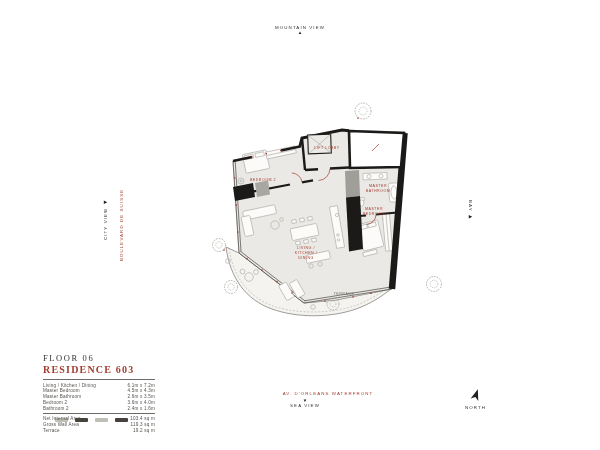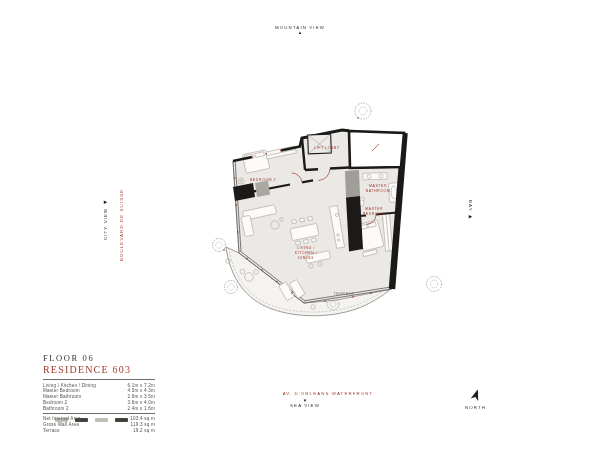--- a/index.html
+++ b/index.html
@@ -8,21 +8,21 @@
   .abs{position:absolute;}
   .micro{font-size:4.4px;letter-spacing:1.1px;color:#35322e;text-transform:uppercase;}
   .micro-red{font-size:4.4px;letter-spacing:1.1px;color:#a33d31;text-transform:uppercase;}
   .center{text-align:center;}
   .vert{writing-mode:vertical-rl;transform:rotate(180deg);}
   .vert-down{writing-mode:vertical-rl;}
   .arrowglyph{font-size:5px;color:#23211e;line-height:5px;}
   
   .titleblock{left:43px;top:316px;width:112px;margin-top:37px;}
   .tb-floor{font-family:"Liberation Serif",serif;font-size:8.5px;letter-spacing:1.6px;color:#3a3733;}
-  .tb-res{font-family:"Liberation Serif",serif;font-size:10px;letter-spacing:1.2px;color:#a33d31;margin-top:1px;}
+  .tb-res{font-family:"Liberation Serif",serif;font-size:10px;letter-spacing:1.2px;color:#a33d31;margin-top:1px;font-weight:bold;}
   .tb-table{margin-top:4px;border-top:1px solid #6e6a65;padding-top:2.5px;}
   .tb-row{display:flex;justify-content:space-between;font-size:4.6px;letter-spacing:.2px;
           color:#55524d;line-height:5.8px;}
   .tb-sep{border-top:1px solid #6e6a65;margin:2px 0 2px 0;height:0;}
   .scalebar{left:55px;top:418px;display:flex;gap:7px;}
   .scalebar span{display:inline-block;width:13px;height:4px;border-radius:1px;}
   .sb-a{background:#bcc0b6;}
   .sb-b{background:#45423e;}
   .northblock{left:448px;top:387px;width:55px;text-align:center;}
 </style>

